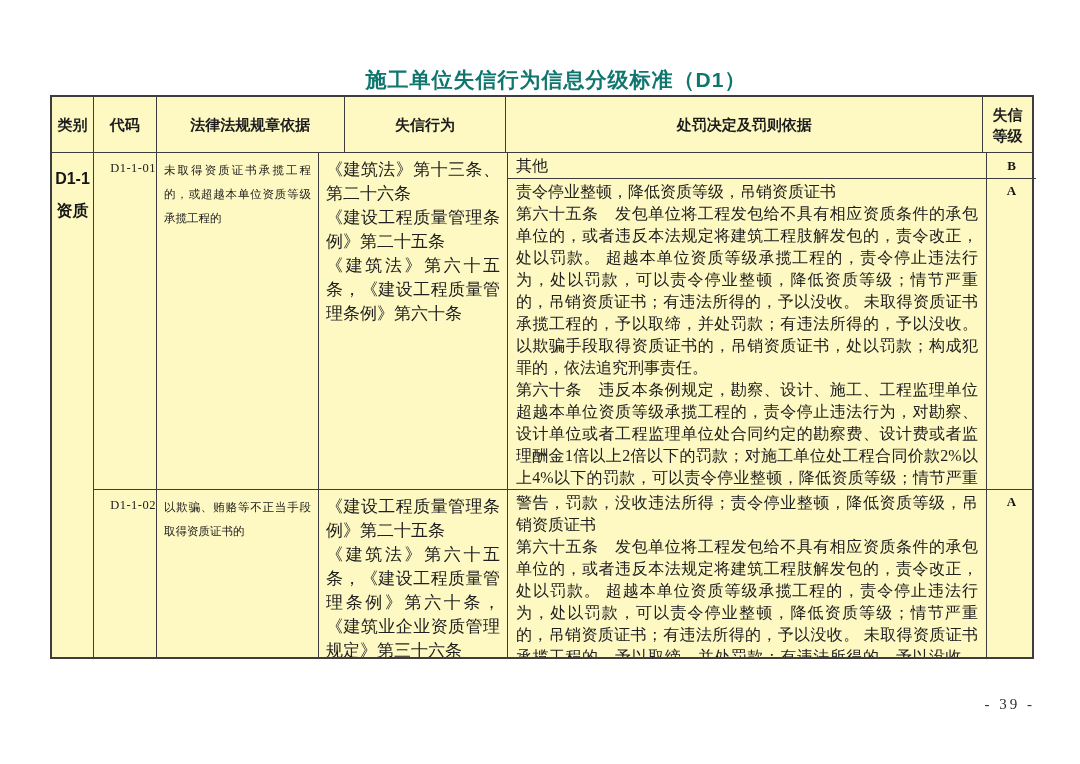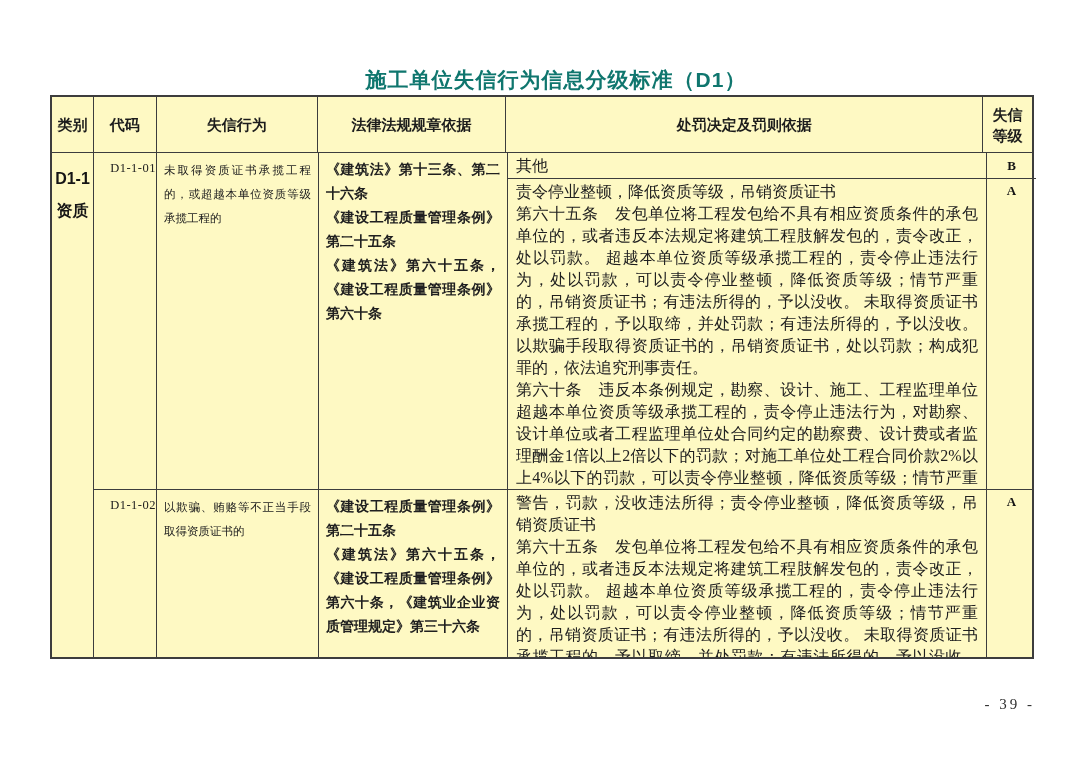--- a/index.html
+++ b/index.html
@@ -57,22 +57,22 @@
     width: 63px; flex: none; text-align: right;
     font-size: 12.5px; padding-top: 8px; letter-spacing: 0.5px; color: #202020;
   }
   .beh-cell {
     width: 162px; flex: none;
     font-size: 11.5px; line-height: 24px; padding: 5px 7px;
     text-align: justify; color: #202020;
   }
   .leg-cell {
     width: 189px; flex: none;
-    font-size: 14px; line-height: 24px; padding: 5px 7px;
-    text-align: justify; color: #202020; font-weight: bold;
+    font-size: 17px; line-height: 24px; padding: 5px 7px;
+    text-align: justify; color: #202020;
   }
   .leg-cell p, .pen-cell p { margin: 0; }
   .pen-grade { width: 528px; flex: none; display: flex; flex-direction: column; border-right: none; min-height: 0; }
   .pg-row { display: flex; box-sizing: border-box; min-height: 0; }
   .pg-row.sub-b { flex: none; height: 26px; border-bottom: 1px solid #3d3d3d; }
   .pg-row.sub-a { flex: 1; }
   .pen-cell {
     width: 479px; flex: none; box-sizing: border-box;
     border-right: 1px solid #3d3d3d;
     font-size: 16px; line-height: 22px; padding: 2px 8px;
@@ -96,22 +96,22 @@
 
 <div>
 
   <h1 class="doc-title">施工单位失信行为信息分级标准（D1）</h1>
 
   <div class="std-table">
 
     <div class="thead">
       <div class="th w-cat">类别</div>
       <div class="th w-code">代码</div>
+      <div class="th w-leg">法律法规规章依据</div>
       <div class="th w-beh">失信行为</div>
-      <div class="th w-leg">法律法规规章依据</div>
       <div class="th w-pen">处罚决定及罚则依据</div>
       <div class="th w-grd">失信等级</div>
     </div>
 
     <div class="tbody">
 
       <div class="cat-cell">
         <div>D1-1</div>
         <div>资质</div>
       </div>

